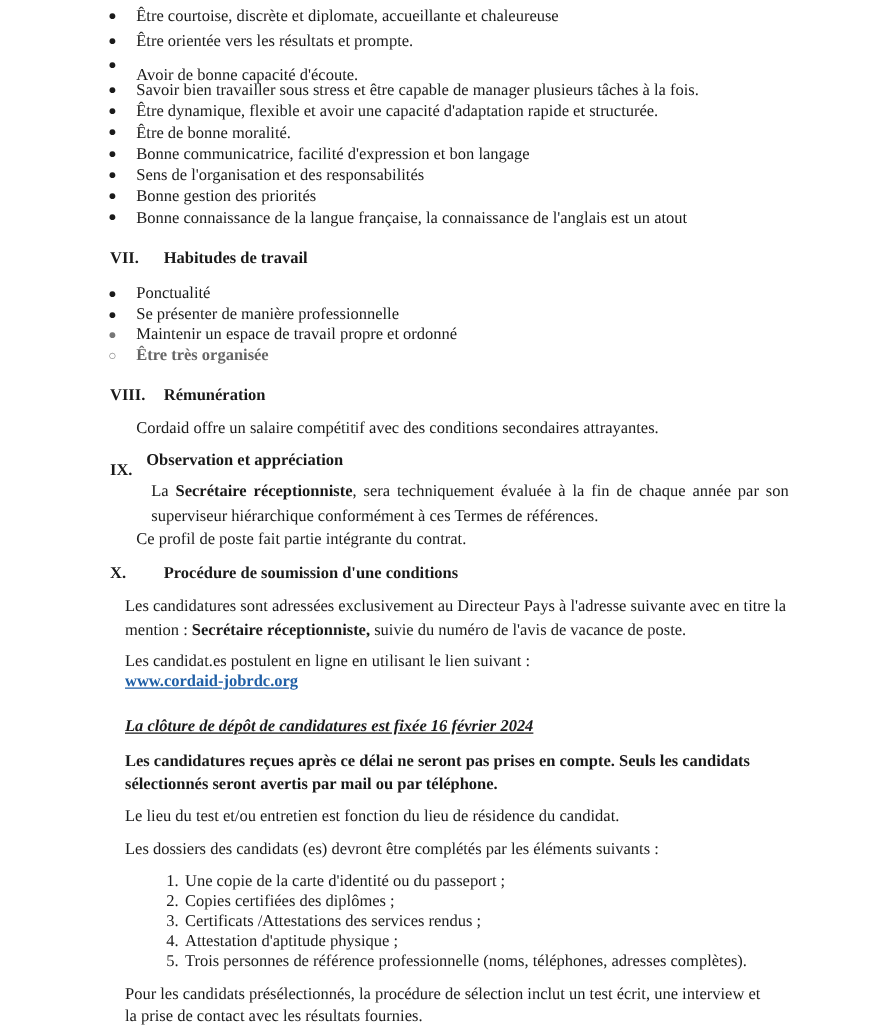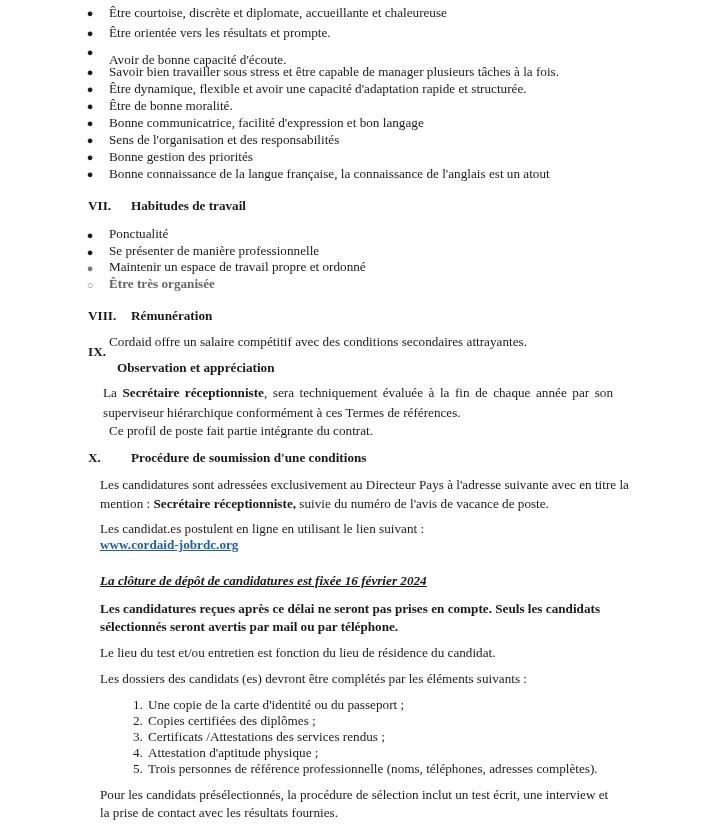--- a/index.html
+++ b/index.html
@@ -7,21 +7,21 @@
          font-family:"Liberation Serif", serif; color:#1a1a1a; font-size:13.2px; }
   .abs { position:absolute; white-space:nowrap; }
   .bul { position:absolute; left:86px; width:8px; text-align:center; font-size:11px; }
   .li  { position:absolute; left:109px; white-space:nowrap; }
   .h   { position:absolute; font-weight:bold; white-space:nowrap; }
   .num { position:absolute; left:133px; white-space:nowrap; }
   .num .n { display:inline-block; width:15px; }
   .faded { color:#666;font-weight:bold; }
   .link { color:#1f5fa6; text-decoration:underline; font-weight:bold; }
   .b { font-weight:bold; }
-  .just { position:absolute; left:103px; width:510px; text-align:justify; line-height:20px; }
+  .just { position:absolute; left:121px; width:510px; text-align:justify; line-height:20px; }
 </style>
 </head>
 <body>
 
 <div>
   <span class="bul" style="top:7px">●</span>
   <span class="li" style="top:5px">Être courtoise, discrète et diplomate, accueillante et chaleureuse</span>
   <span class="bul" style="top:27px">●</span>
   <span class="li" style="top:25px">Être orientée vers les résultats et prompte.</span>
   <span class="bul" style="top:46px">●</span>
@@ -55,21 +55,21 @@
   <span class="li faded" style="top:276px">Être très organisée</span>
 </div>
 
 <div>
   <span class="h" style="left:88px;top:308px">VIII.</span>
   <span class="h" style="left:131px;top:308px">Rémunération</span>
   <span class="abs" style="left:109px;top:334px">Cordaid offre un salaire compétitif avec des conditions secondaires attrayantes.</span>
 </div>
 
 <div>
-  <span class="h" style="left:88px;top:344px">IX.</span>
+  <span class="h" style="left:88px;top:368px">IX.</span>
   <span class="h" style="left:117px;top:360px">Observation et appréciation</span>
   <div class="just" style="top:383px"><span>La </span><span class="b">Secrétaire réceptionniste</span><span>, sera techniquement évaluée à la fin de chaque année par son superviseur hiérarchique conformément à ces Termes de références.</span></div>
   <span class="abs" style="left:109px;top:423px">Ce profil de poste fait partie intégrante du contrat.</span>
 </div>
 
 <div>
   <span class="h" style="left:88px;top:450px">X.</span>
   <span class="h" style="left:131px;top:450px">Procédure de soumission d'une conditions</span>
 
   <span class="abs" style="left:100px;top:477px">Les candidatures sont adressées exclusivement au Directeur Pays à l'adresse suivante avec en titre la</span>

